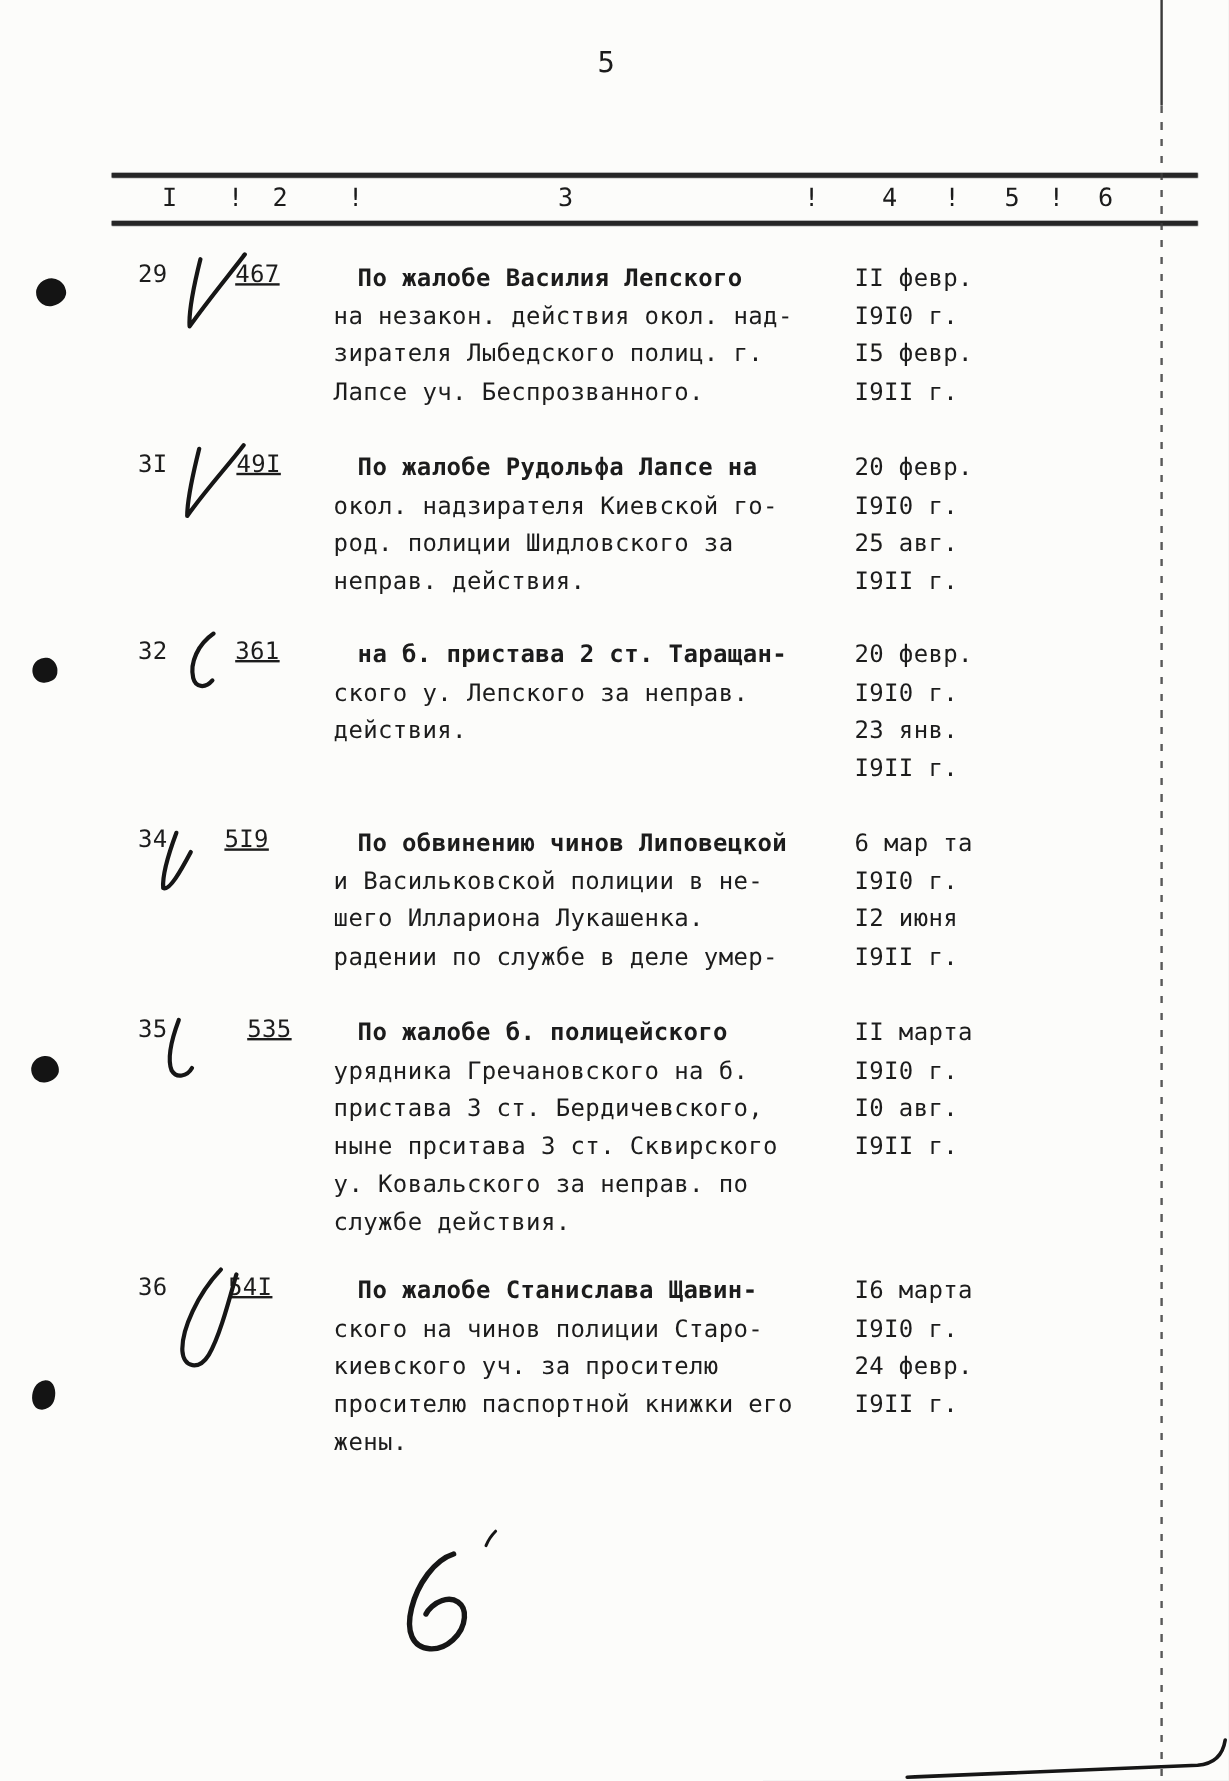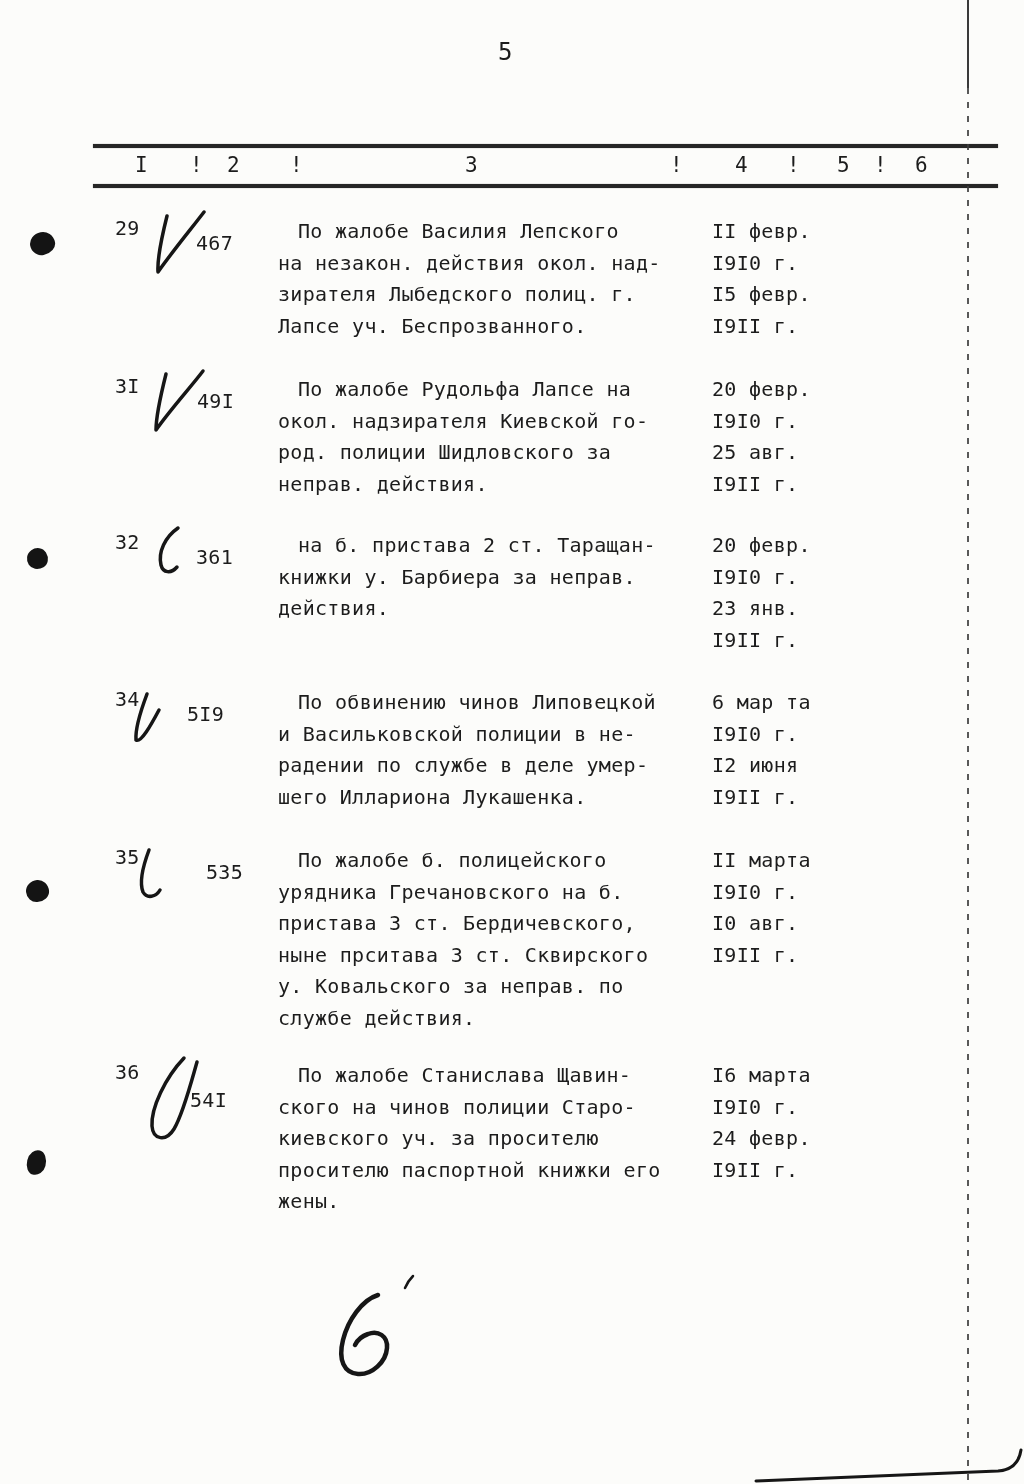--- a/index.html
+++ b/index.html
@@ -26,31 +26,31 @@
   .header-cell{
     position:absolute;top:153px;
     font-size:21px;
   }
   .entry{position:absolute;left:0;width:1024px;}
   .no{
     position:absolute;left:115px;top:0;
     font-size:20px;letter-spacing:0.3px;
   }
   .file{
-    position:absolute;top:15px;
-    font-size:20px;letter-spacing:0.3px;
+    position:absolute;top:0;
+    font-size:20px;letter-spacing:0.3px;text-decoration:underline;
   }
   .desc{
     position:absolute;left:278px;top:0;width:400px;
   }
   .desc .line{
     font-size:20px;line-height:31.5px;height:31.5px;
     white-space:pre;letter-spacing:0.3px;
   }
-  .desc .line:first-child{text-indent:20px;}
+  .desc .line:first-child{text-indent:20px;font-weight:bold;}
   .dates{
     position:absolute;left:676px;top:0;width:130px;margin-left:36px;
   }
   .dates .line{
     font-size:20px;line-height:31.5px;height:31.5px;
     white-space:pre;letter-spacing:0.3px;
   }
   
   .fold-line-solid{
     position:absolute;left:967px;top:0;width:2px;height:88px;
@@ -133,38 +133,38 @@
           <div class="line">I9I0 г.</div>
           <div class="line">25 авг.</div>
           <div class="line">I9II г.</div>
         </div>
       </div>
       <div class="entry" style="top: 530px;">
         <span class="no">32</span>
         <span class="file" style="left: 196px;">361</span>
         <div class="desc">
           <div class="line">на б. пристава 2 ст. Таращан-</div>
-          <div class="line">книжки у. Барбиера за неправ.</div>
+          <div class="line">ского у. Лепского за неправ.</div>
           <div class="line">действия.</div>
         </div>
         <div class="dates">
           <div class="line">20 февр.</div>
           <div class="line">I9I0 г.</div>
           <div class="line">23 янв.</div>
           <div class="line">I9II г.</div>
         </div>
       </div>
       <div class="entry" style="top: 687px;">
         <span class="no">34</span>
         <span class="file" style="left: 187px;">5I9</span>
         <div class="desc">
           <div class="line">По обвинению чинов Липовецкой</div>
           <div class="line">и Васильковской полиции в не-</div>
+          <div class="line">шего Иллариона Лукашенка.</div>
           <div class="line">радении по службе в деле умер-</div>
-          <div class="line">шего Иллариона Лукашенка.</div>
         </div>
         <div class="dates">
           <div class="line">6 мар та</div>
           <div class="line">I9I0 г.</div>
           <div class="line">I2 июня</div>
           <div class="line">I9II г.</div>
         </div>
       </div>
       <div class="entry" style="top: 845px;">
         <span class="no">35</span>
@@ -179,21 +179,21 @@
         </div>
         <div class="dates">
           <div class="line">II марта</div>
           <div class="line">I9I0 г.</div>
           <div class="line">I0 авг.</div>
           <div class="line">I9II г.</div>
         </div>
       </div>
       <div class="entry" style="top: 1060px;">
         <span class="no">36</span>
-        <span class="file" style="left: 190px; margin-top: 13px;">54I</span>
+        <span class="file" style="left: 190px;">54I</span>
         <div class="desc">
           <div class="line">По жалобе Станислава Щавин-</div>
           <div class="line">ского на чинов полиции Старо-</div>
           <div class="line">киевского уч. за просителю</div>
           <div class="line">просителю паспортной книжки его</div>
           <div class="line">жены.</div>
         </div>
         <div class="dates">
           <div class="line">I6 марта</div>
           <div class="line">I9I0 г.</div>

